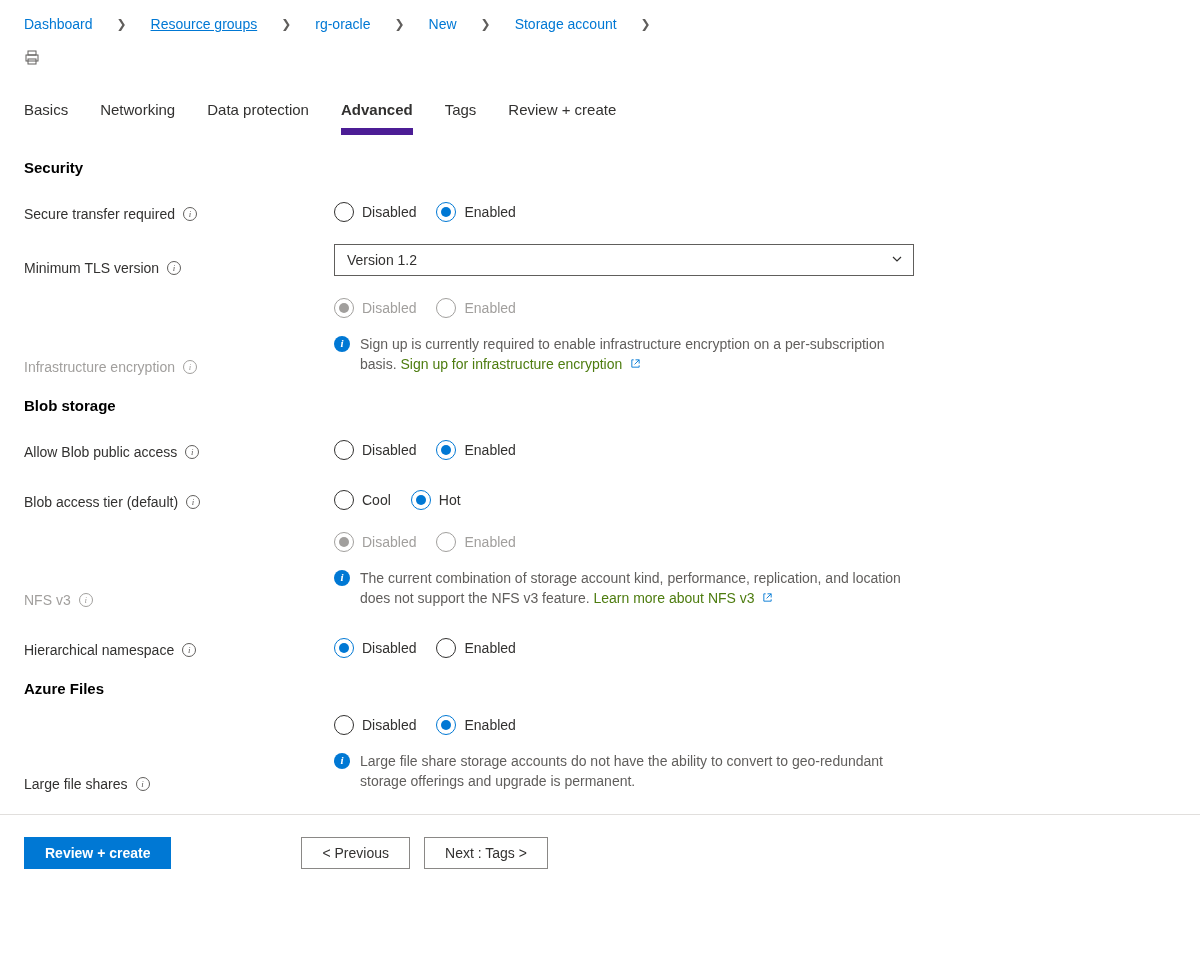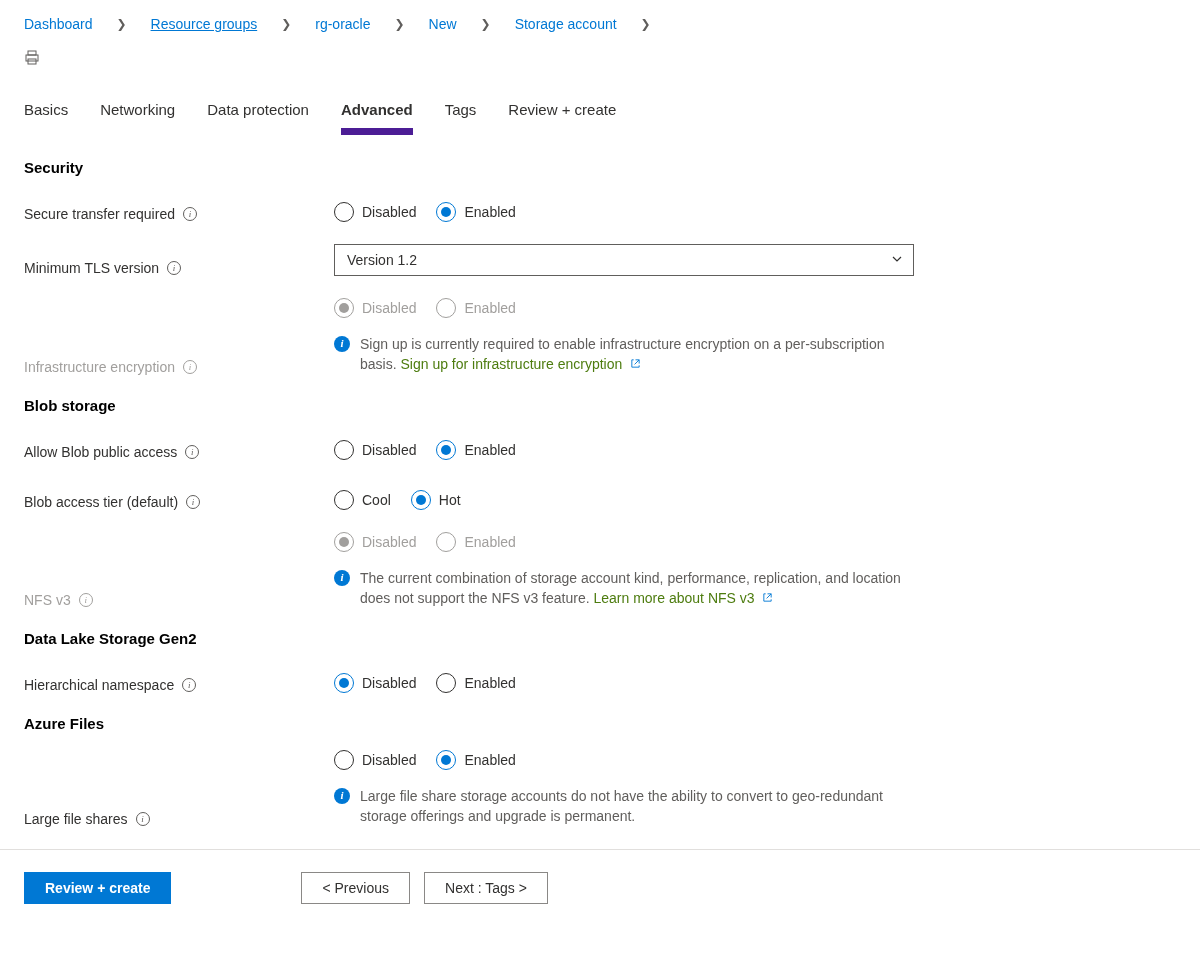--- a/index.html
+++ b/index.html
@@ -220,21 +220,20 @@
                   <path d="M6 2 H10 V6"></path>
                   <path d="M10 2 L5 7"></path>
                 </svg>
             </span>
           </a>
         </div>
       </div>
     </div>
   </div>
 
-  <div class="section-title">Data Lake Storage Gen2</div>
 
   <div class="form-row">
     <div class="label-col">
       <span>Hierarchical namespace</span>
       <span class="info-icon">i</span>
     </div>
     <div class="control-col">
       <div class="radio-group">
         <div class="radio-option">
           <div class="radio-circle selected"></div>

